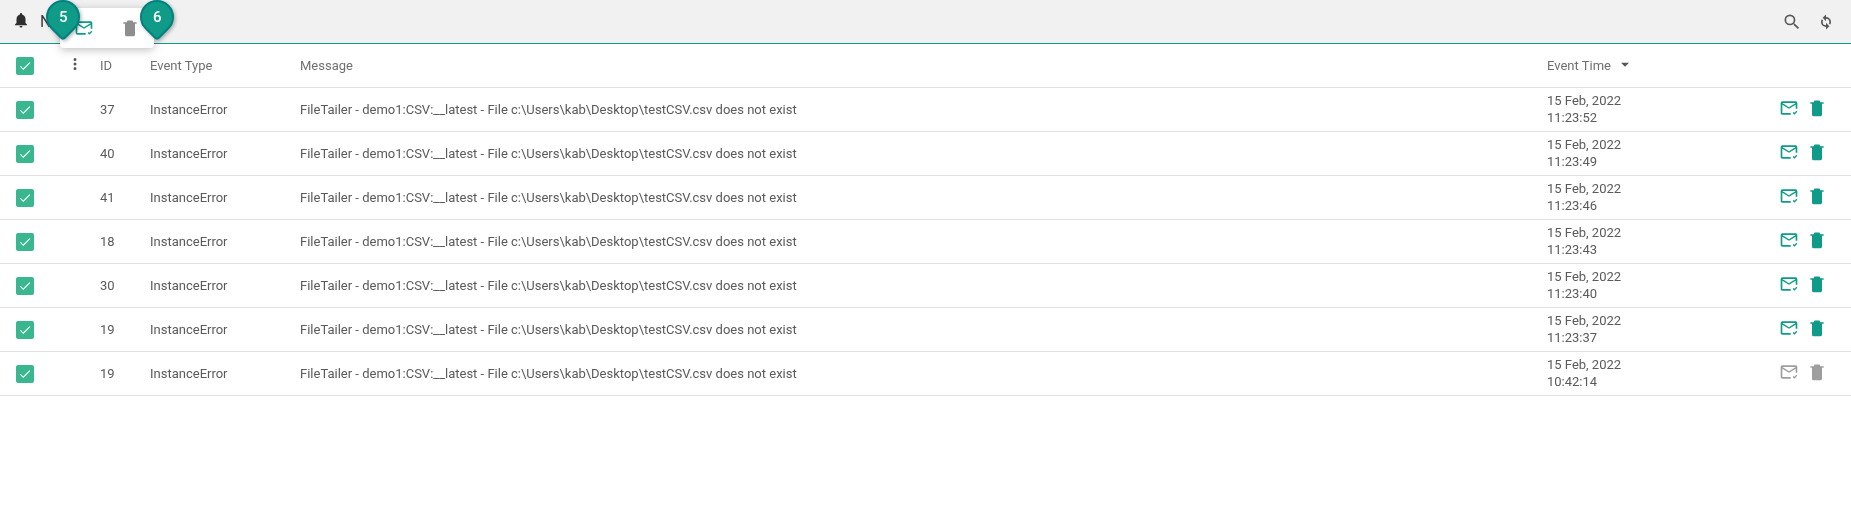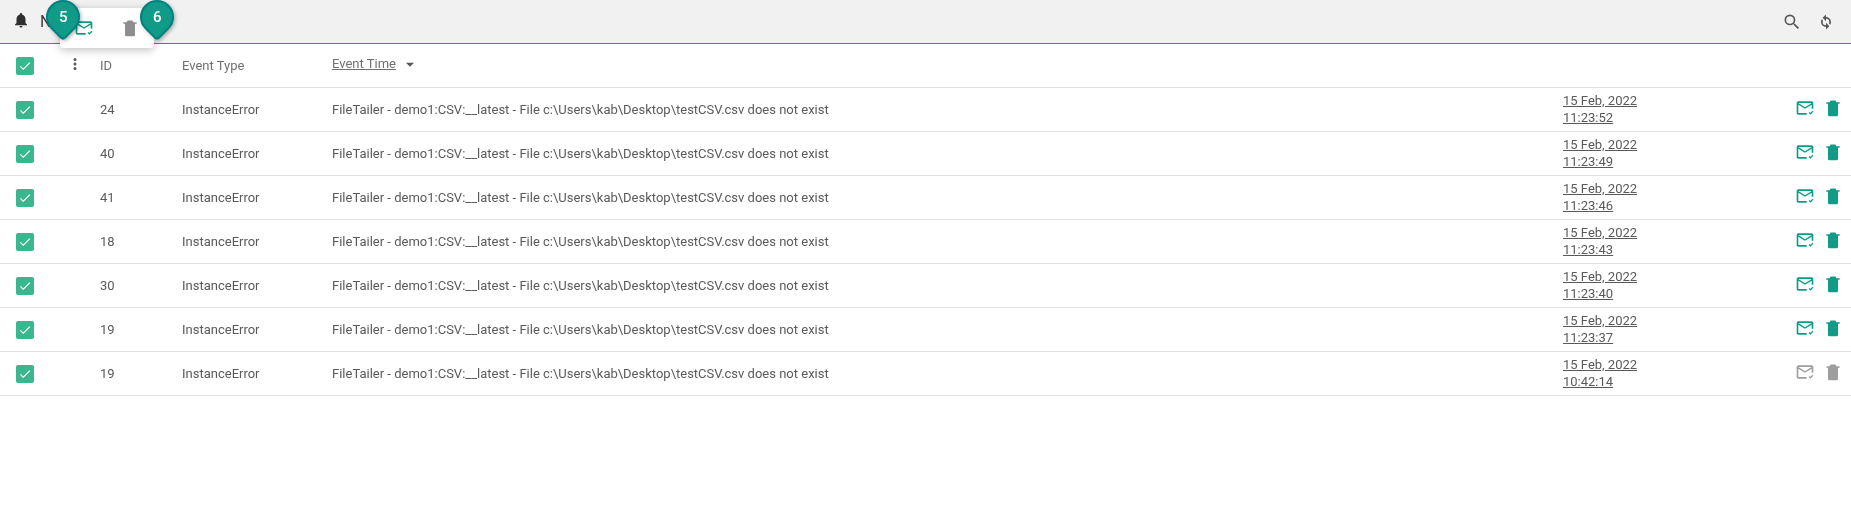--- a/index.html
+++ b/index.html
@@ -41,28 +41,28 @@
     width:34px;height:34px;background:var(--teal);
     border:2px solid var(--teal-dark);
     border-radius:50% 50% 50% 4px;
     transform:rotate(-45deg);
     display:flex;align-items:center;justify-content:center;
     box-shadow:0 2px 4px rgba(0,0,0,0.3);
   }
   .pin .drop span{transform:rotate(45deg);color:#fff;font-size:15px;font-weight:500;}
   
   .tbl{width:100%;}
-  .row{display:flex;align-items:center;border-bottom:1px solid var(--row-border);min-height:44px;padding-right:8px;}
+  .row{display:flex;align-items:center;border-bottom:1px solid var(--row-border);min-height:44px;padding-right:24px;}
   .row.hdr{color:var(--text-muted);font-weight:400;}
   .c-chk{width:50px;display:flex;justify-content:center;}
   .c-menu{width:50px;display:flex;justify-content:center;}
   .c-id{width:50px;}
-  .c-type{width:150px;margin-left:32px;}
+  .c-type{width:150px;}
   .c-msg{flex:1;}
-  .c-time{width:200px;display:flex;align-items:flex-start;gap:6px;text-decoration:underline;}
+  .c-time{width:200px;display:flex;align-items:center;gap:6px;}
   .c-time .tcol{line-height:1.3;}
   .c-act{width:80px;display:flex;gap:8px;justify-content:flex-end;}
   .chk{width:18px;height:18px;display:inline-flex;align-items:center;justify-content:center;background:#3bb78f;border-radius:2px;cursor:pointer;}
   .chk svg{width:14px;height:14px;fill:#fff;}
   .row .mark svg{fill:var(--teal);width:20px;height:20px;}
   .row .del svg{fill:var(--teal);width:20px;height:20px;}
   .row.last .mark svg,.row.last .del svg{fill:#9e9e9e;}
   .arrow svg{width:16px;height:16px;fill:var(--icon);}
   .dots svg{width:18px;height:18px;fill:var(--icon);}
 </style>
@@ -154,39 +154,40 @@
           </svg>
         </span>
     </div>
     <div class="c-menu">
       <span class="dots"><svg viewBox="0 0 24 24">
             <use href="#i-dots"></use>
           </svg></span>
     </div>
     <div class="c-id">ID</div>
     <div class="c-type">Event Type</div>
+    <div class="c-msg">Message</div>
     <div class="c-time">
       <span>Event Time</span>
       <span class="arrow"><svg viewBox="0 0 24 24">
             <use href="#i-down"></use>
           </svg></span>
     </div>
     <div class="c-act"></div>
   </div>
   <div id="rows">
       <div class="row">
         <div class="c-chk">
           <span class="chk">
             <svg viewBox="0 0 24 24">
               <use href="#i-check"></use>
             </svg>
           </span>
         </div>
         <div class="c-menu"></div>
-        <div class="c-id">24</div>
+        <div class="c-id">37</div>
         <div class="c-type">InstanceError</div>
         <div class="c-msg">FileTailer - demo1:CSV:__latest - File c:\Users\kab\Desktop\testCSV.csv does not exist</div>
         <div class="c-time">
           <div class="tcol">
             <div>15 Feb, 2022</div>
             <div>11:23:52</div>
           </div>
         </div>
         <div class="c-act">
           <span class="mark"><svg viewBox="0 0 24 24">

